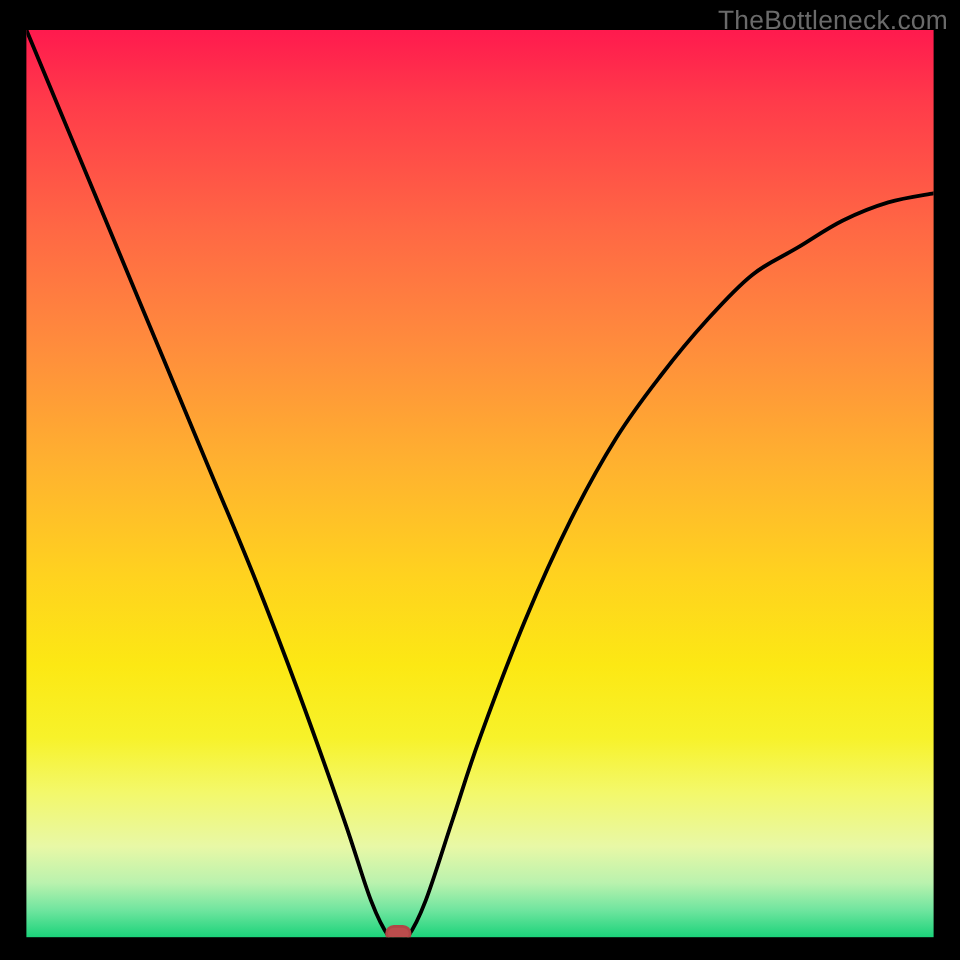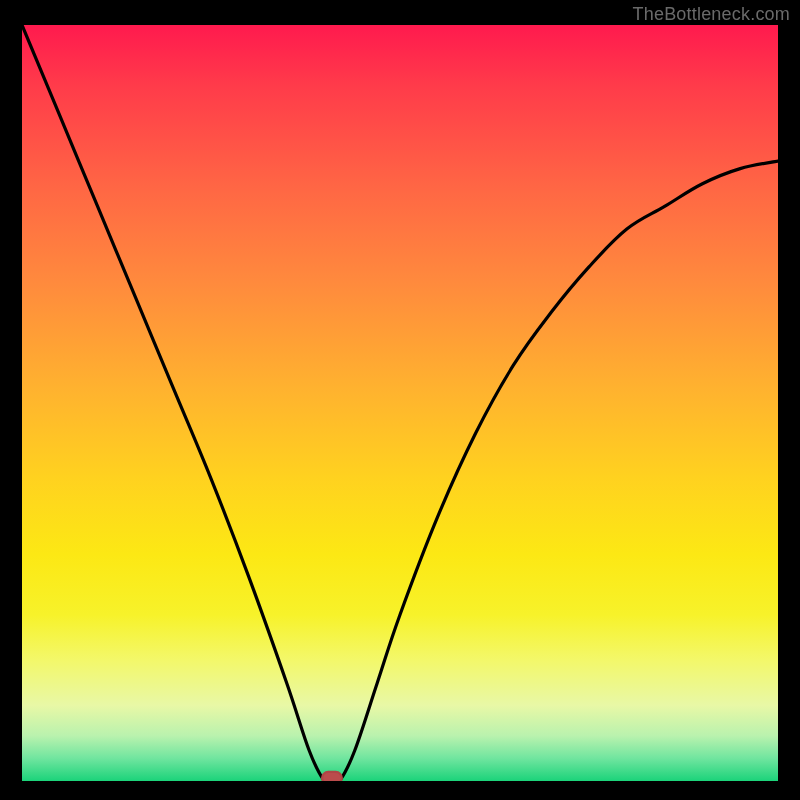--- a/index.html
+++ b/index.html
@@ -25,21 +25,21 @@
       #baf2ae 94%,
       #70e59f 97%,
       #1bd37a 100%
     );
   }
   .watermark {
     position: absolute;
     top: 4px;
     right: 10px;
     color: #6a6a6a;
-    font-size: 18px;
+    font-size: 22px;
     font-weight: 500;
     letter-spacing: 0.2px;
   }
   .plot-area {
     position: absolute;
     left: 0; top: 0; width: 100%; height: 100%;
   }
   .curve {
     fill: none;
     stroke: #000;

